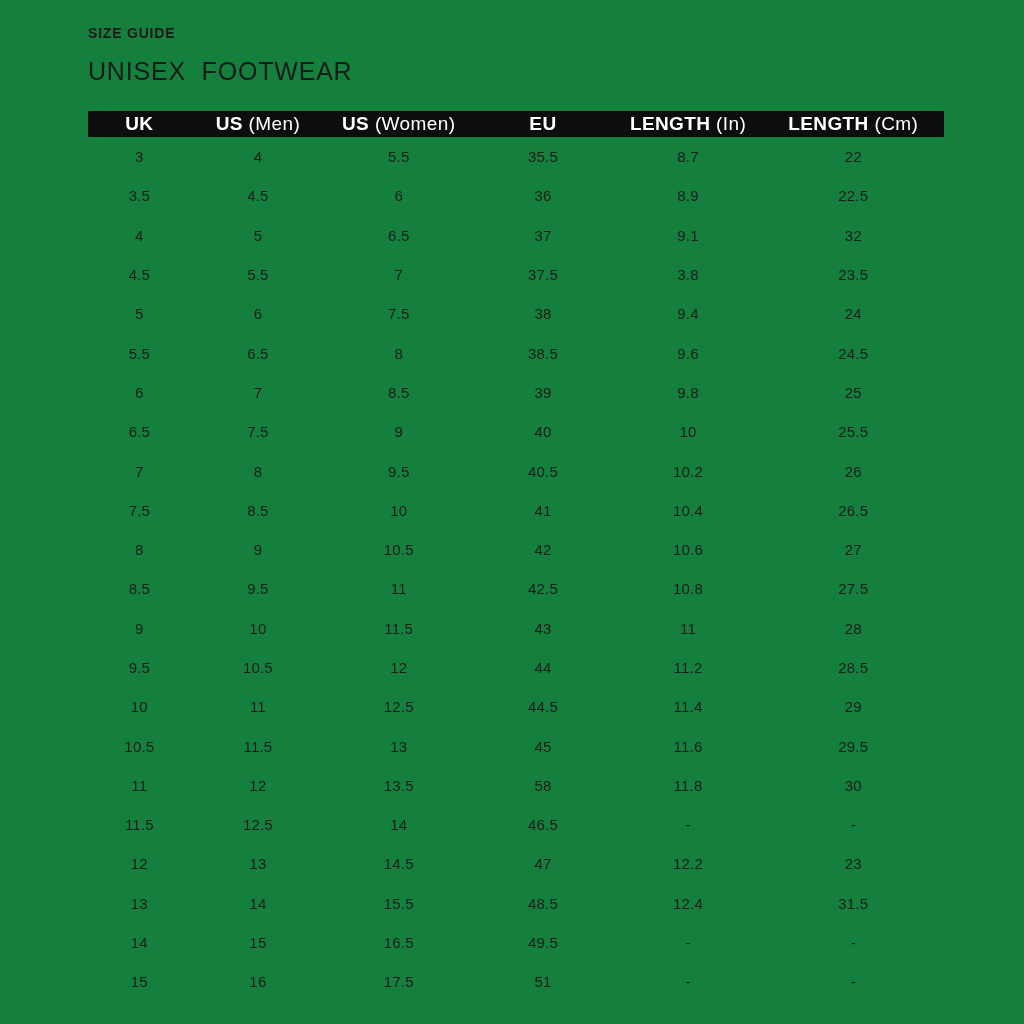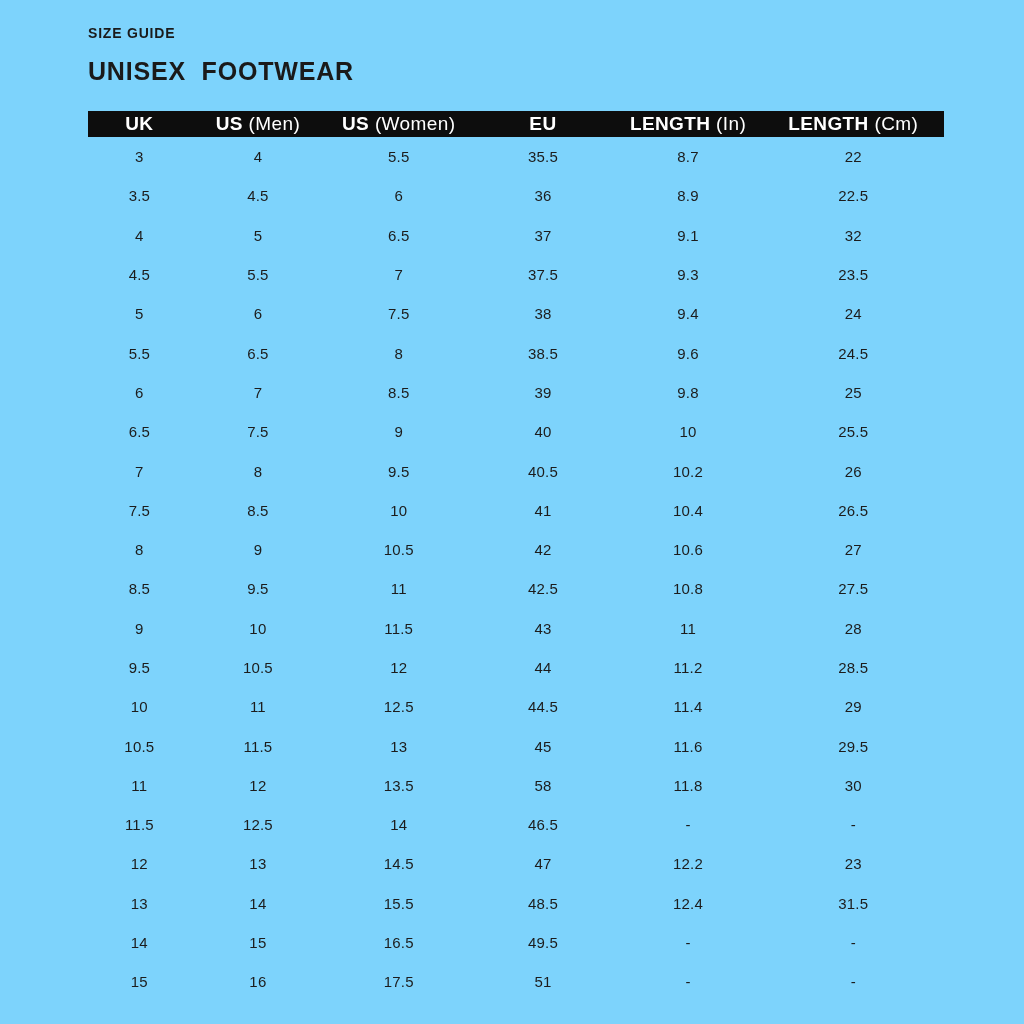--- a/index.html
+++ b/index.html
@@ -4,40 +4,40 @@
 <style>
   * { margin: 0; padding: 0; box-sizing: border-box; }
   html, body {
     background: #ffffff;
     font-family: "Liberation Sans", sans-serif;
   }
   .page {
     position: relative;
     width: 1024px;
     height: 1024px;
-    background: #7dd3fc;
+    background: #15803d;
     overflow: hidden;
   }
   .content {
     position: absolute;
     left: 88px;
     top: 0;
     width: 856px;
   }
   .eyebrow {
     margin-top: 25px;
     font-size: 14px;
     font-weight: 700;
     letter-spacing: 0.8px;
     color: #1a1a1a;
   }
   .page-title {
     margin-top: 16px;
     font-size: 25px;
-    font-weight: 700;
+    font-weight: 400;
     letter-spacing: 0.8px;
     color: #1a1a1a;
     word-spacing: 8px;
   }
   table.size-table {
     margin-top: 25px;
     width: 856px;
     border-collapse: collapse;
     table-layout: fixed;
   }
@@ -138,21 +138,21 @@
             <td>6.5</td>
             <td>37</td>
             <td>9.1</td>
             <td>32</td>
           </tr>
           <tr>
             <td>4.5</td>
             <td>5.5</td>
             <td>7</td>
             <td>37.5</td>
-            <td>9.3</td>
+            <td>3.8</td>
             <td>23.5</td>
           </tr>
           <tr>
             <td>5</td>
             <td>6</td>
             <td>7.5</td>
             <td>38</td>
             <td>9.4</td>
             <td>24</td>
           </tr>

